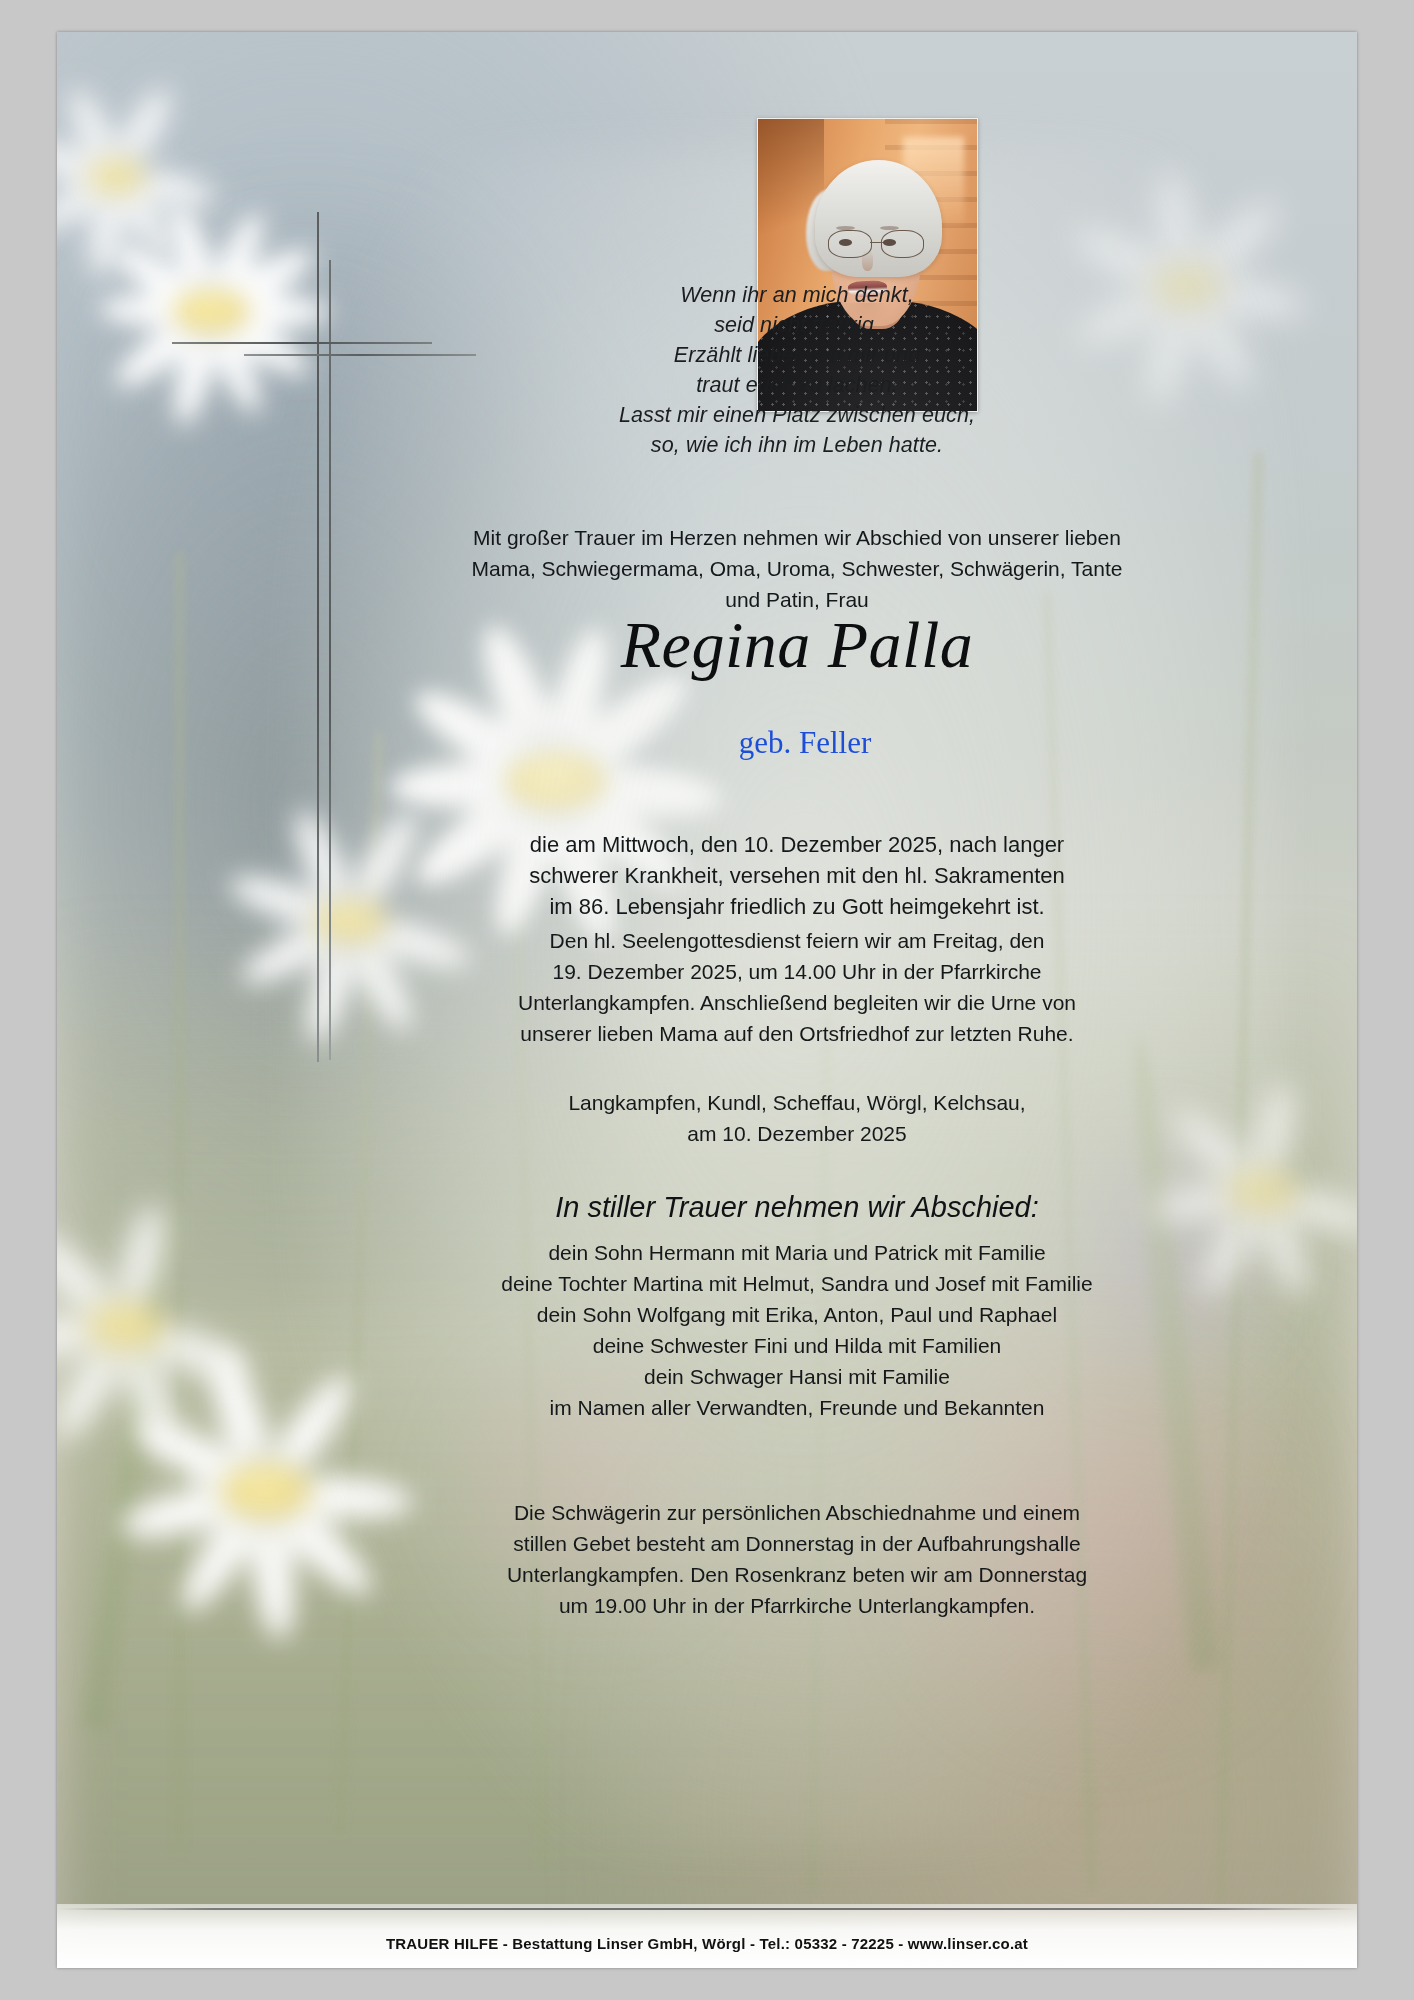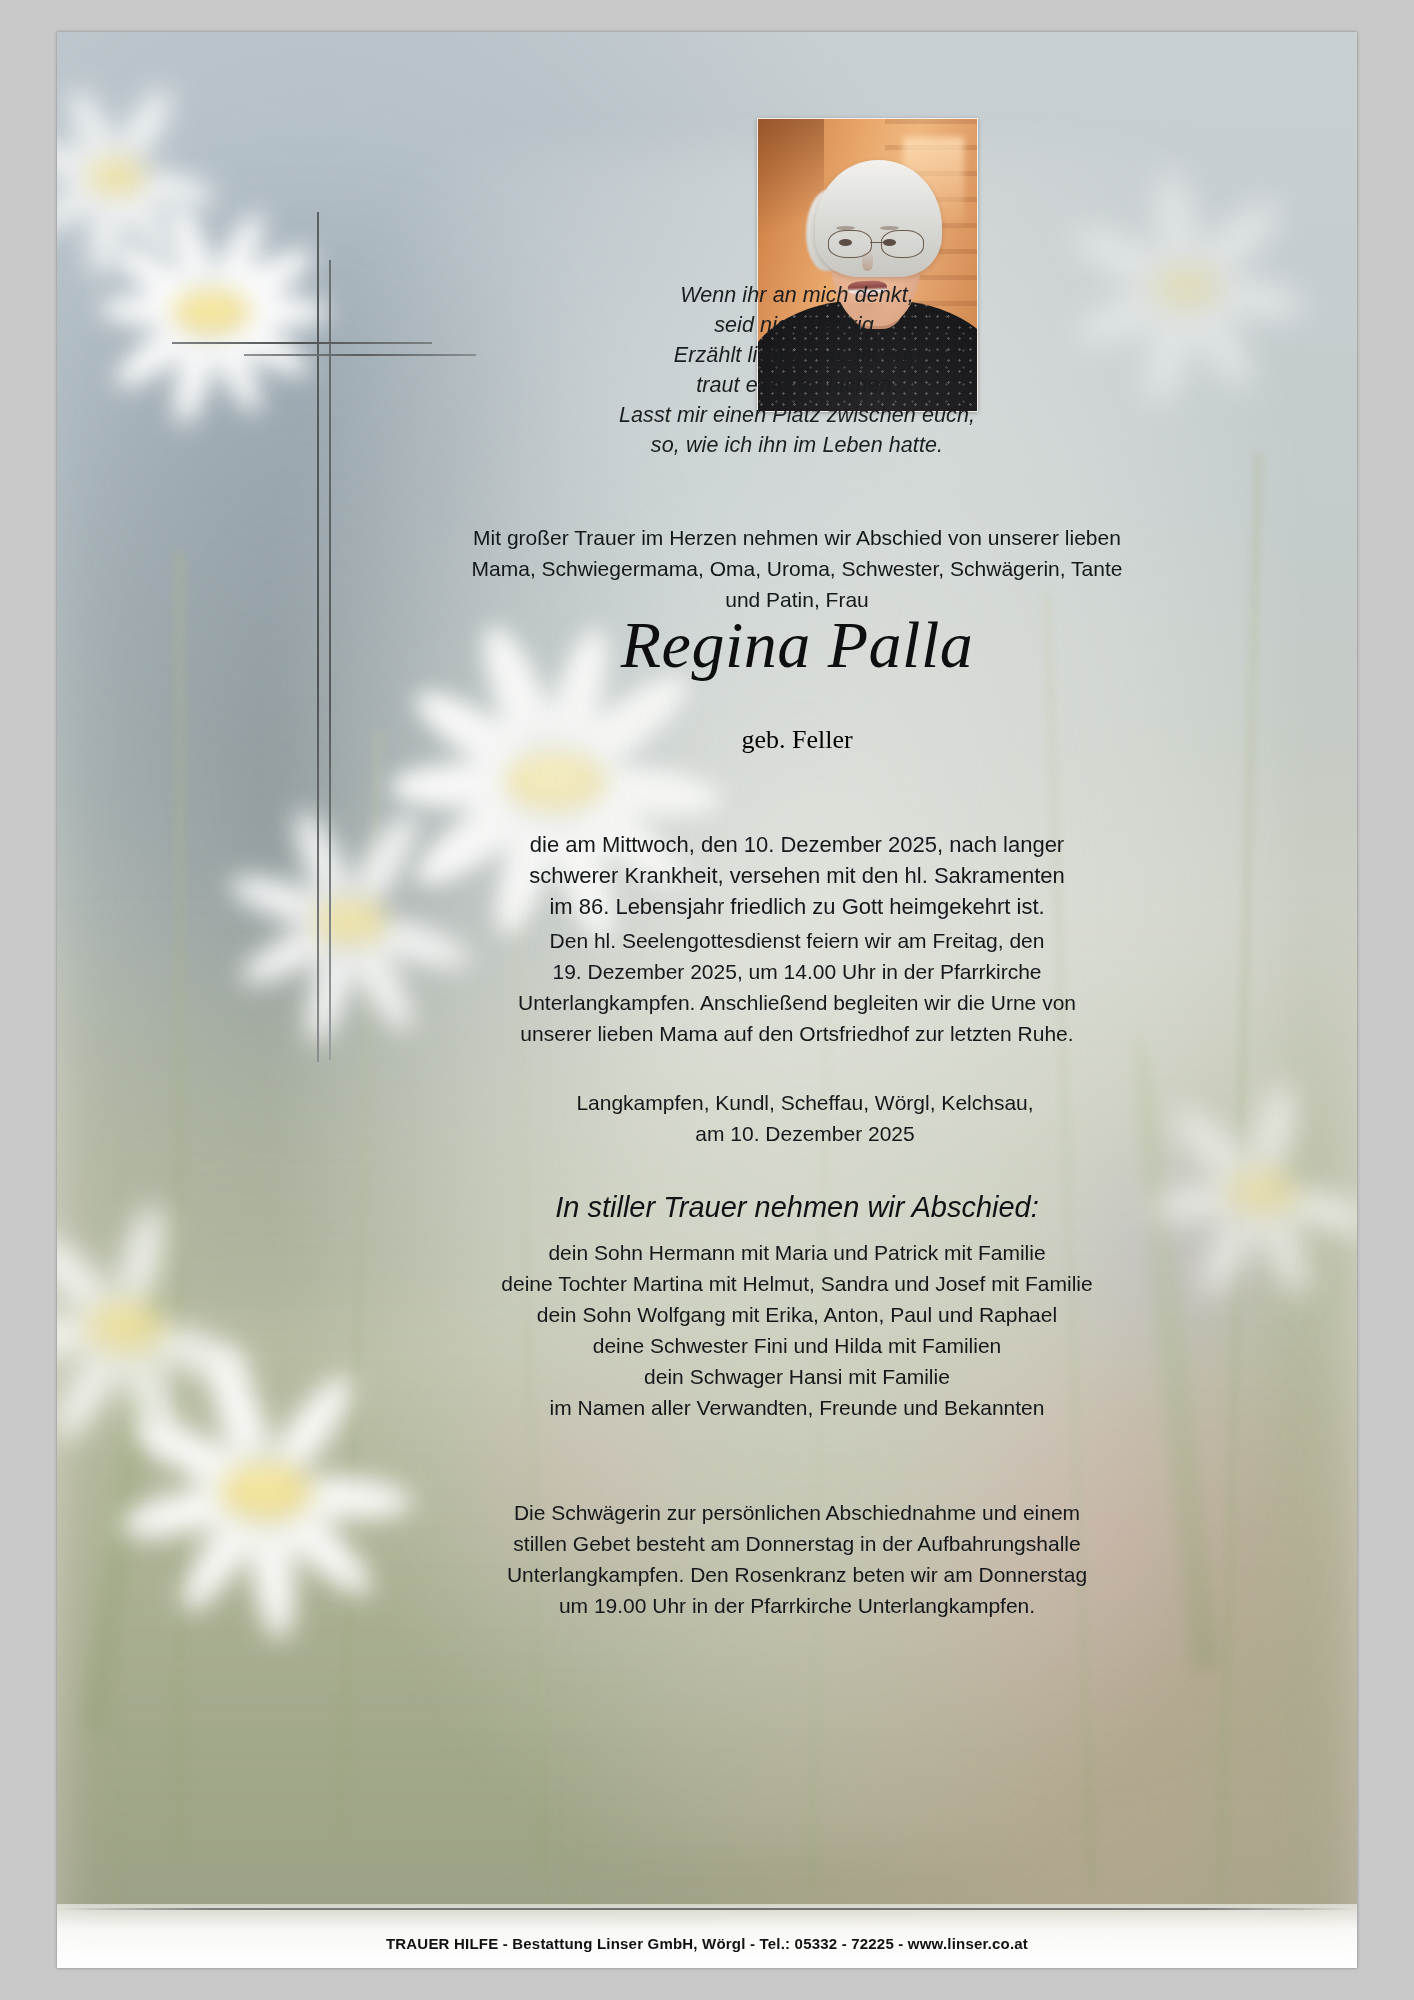--- a/index.html
+++ b/index.html
@@ -258,35 +258,35 @@
   }
 
   .name{
     position:absolute;left:0;top:576px;width:100%;
     font-family:"Liberation Serif", serif;
     font-style:italic;font-weight:400;
     font-size:66px;line-height:74px;
     letter-spacing:.5px;color:#0c0e10;
   }
   .maiden{
-    position:absolute;left:0;top:693px;width:100%;
+    position:absolute;left:8px;top:693px;width:100%;
     font-family:"Liberation Serif", serif;
-    font-size:26px;color:#000000;
+    font-size:31px;color:#1d4ed8;
   }
 
   .block-death{
     position:absolute;left:0;top:765px;width:100%;
     font-size:22px;line-height:31px;margin-top:32px;
   }
   .block-service{
     position:absolute;left:-20px;top:893px;width:860px;
     font-size:21px;line-height:31px;
   }
   .block-places{
-    position:absolute;left:8px;top:1055px;width:100%;
+    position:absolute;left:0;top:1055px;width:100%;
     font-size:21px;line-height:31px;
   }
 
   .mourn-head{
     position:absolute;left:0;top:1156px;width:100%;
     font-style:italic;font-size:29px;line-height:38px;color:#101315;
   }
   .mourners{
     position:absolute;left:-25px;top:1205px;width:870px;
     font-size:21px;line-height:31px;

